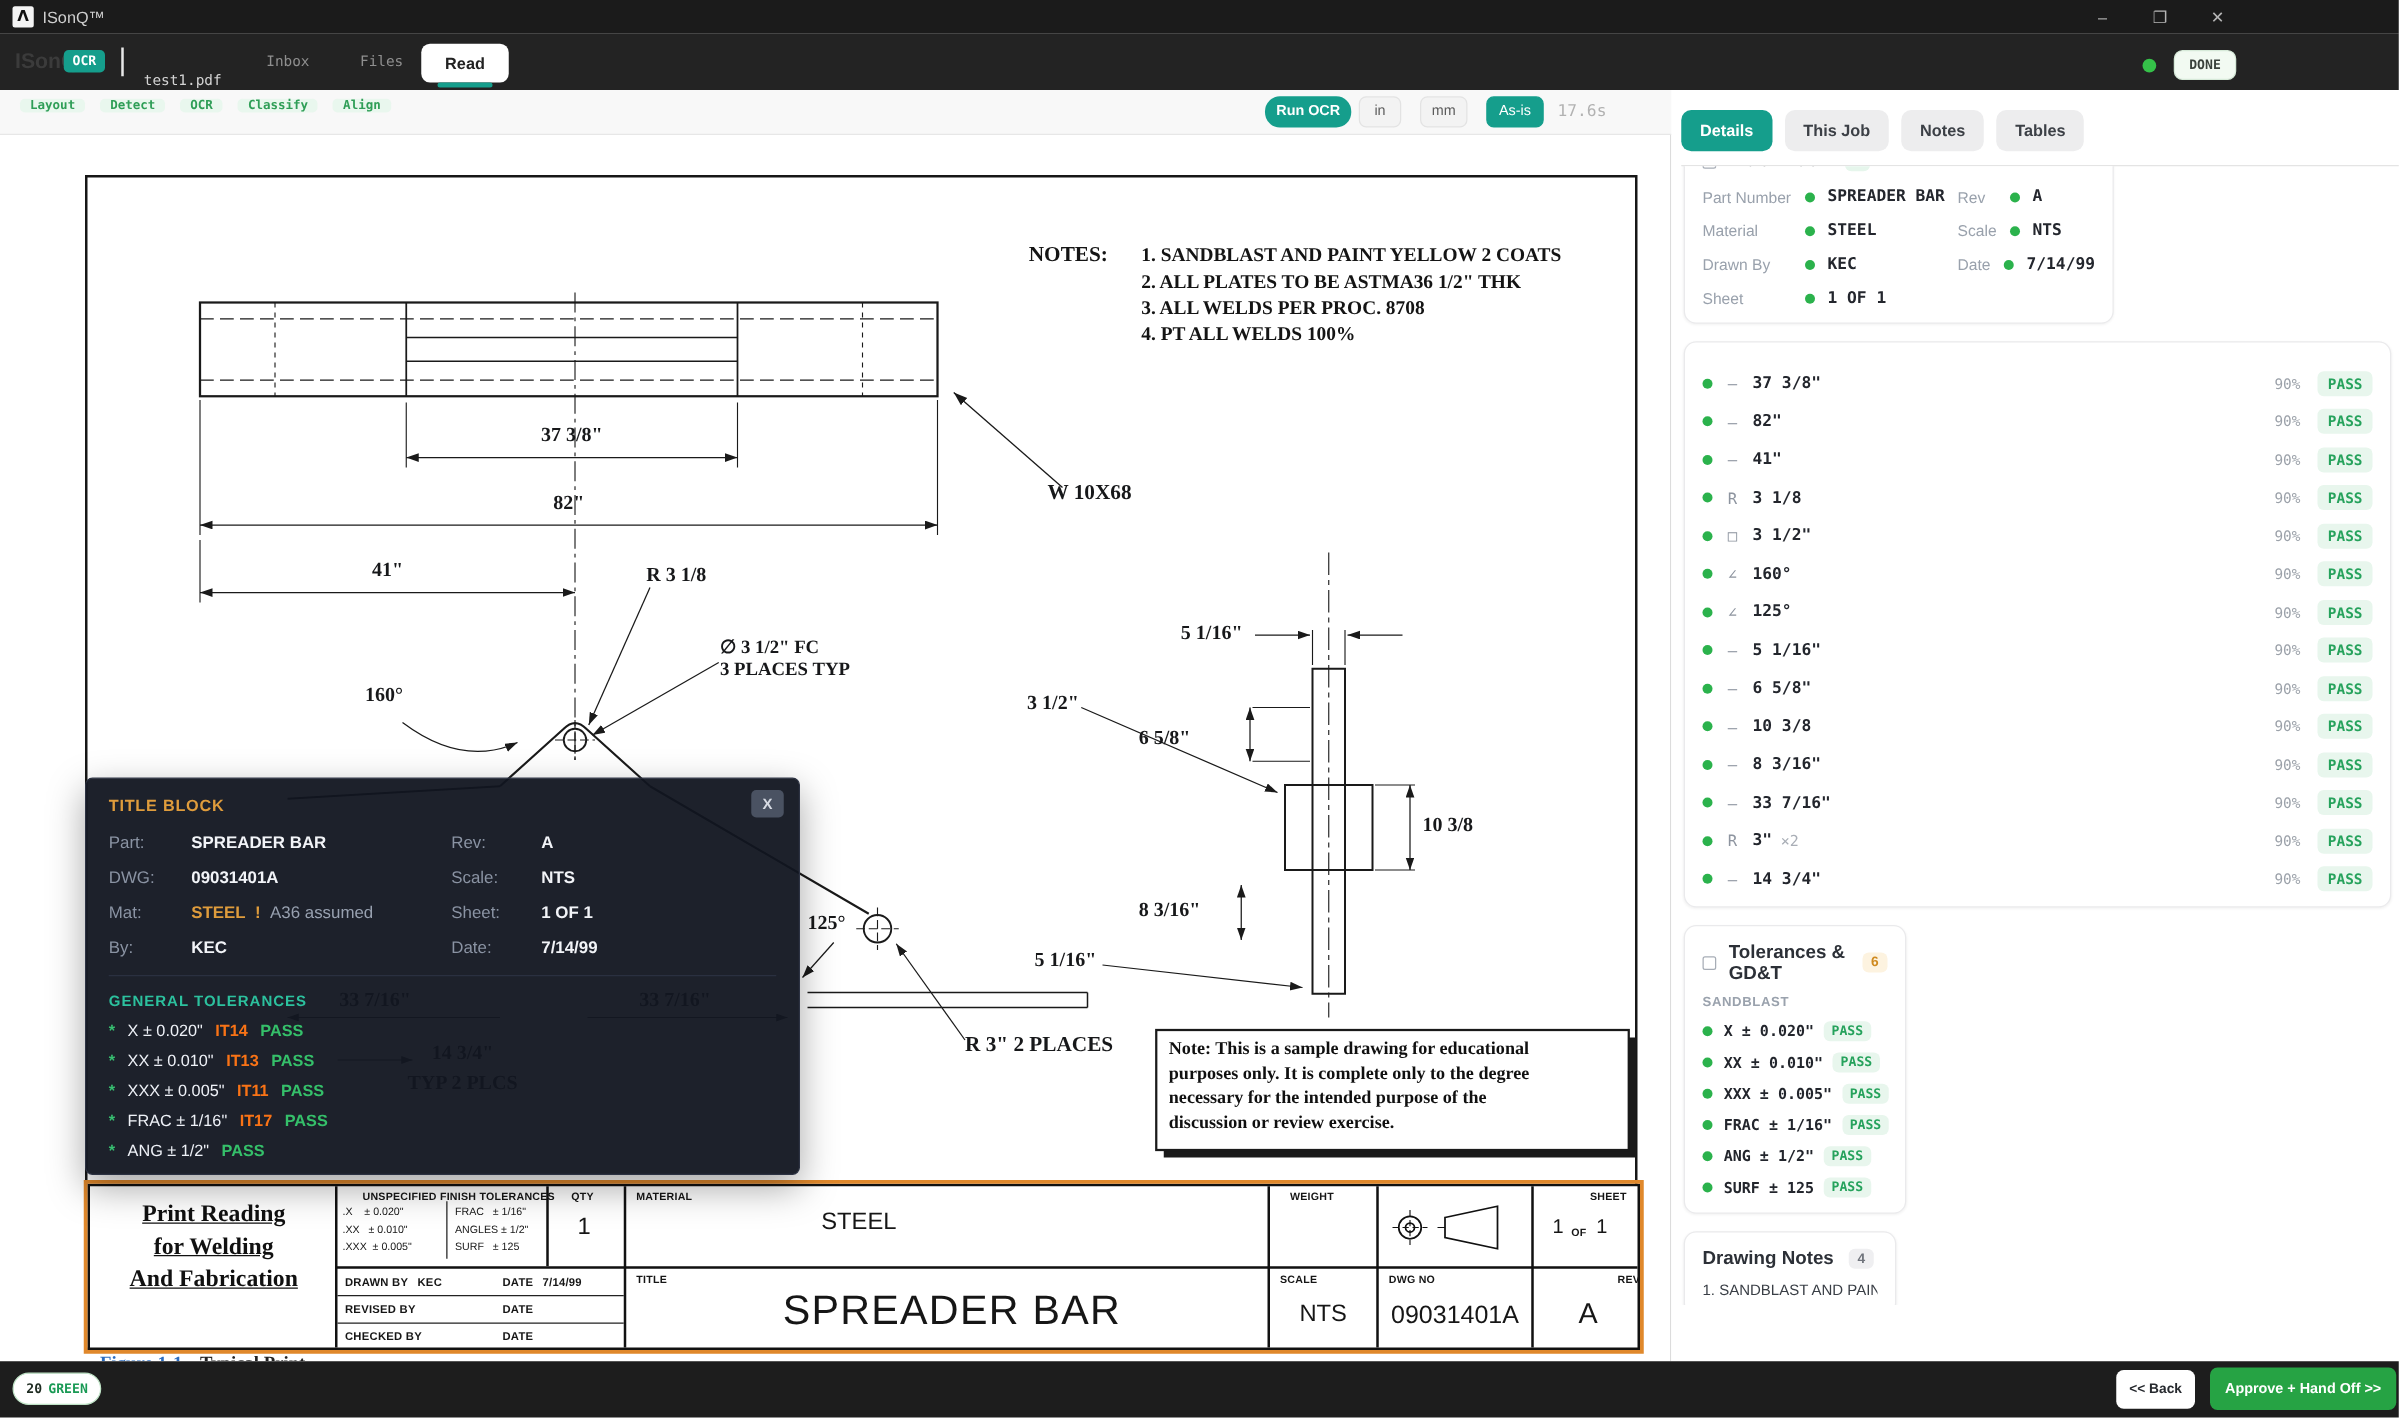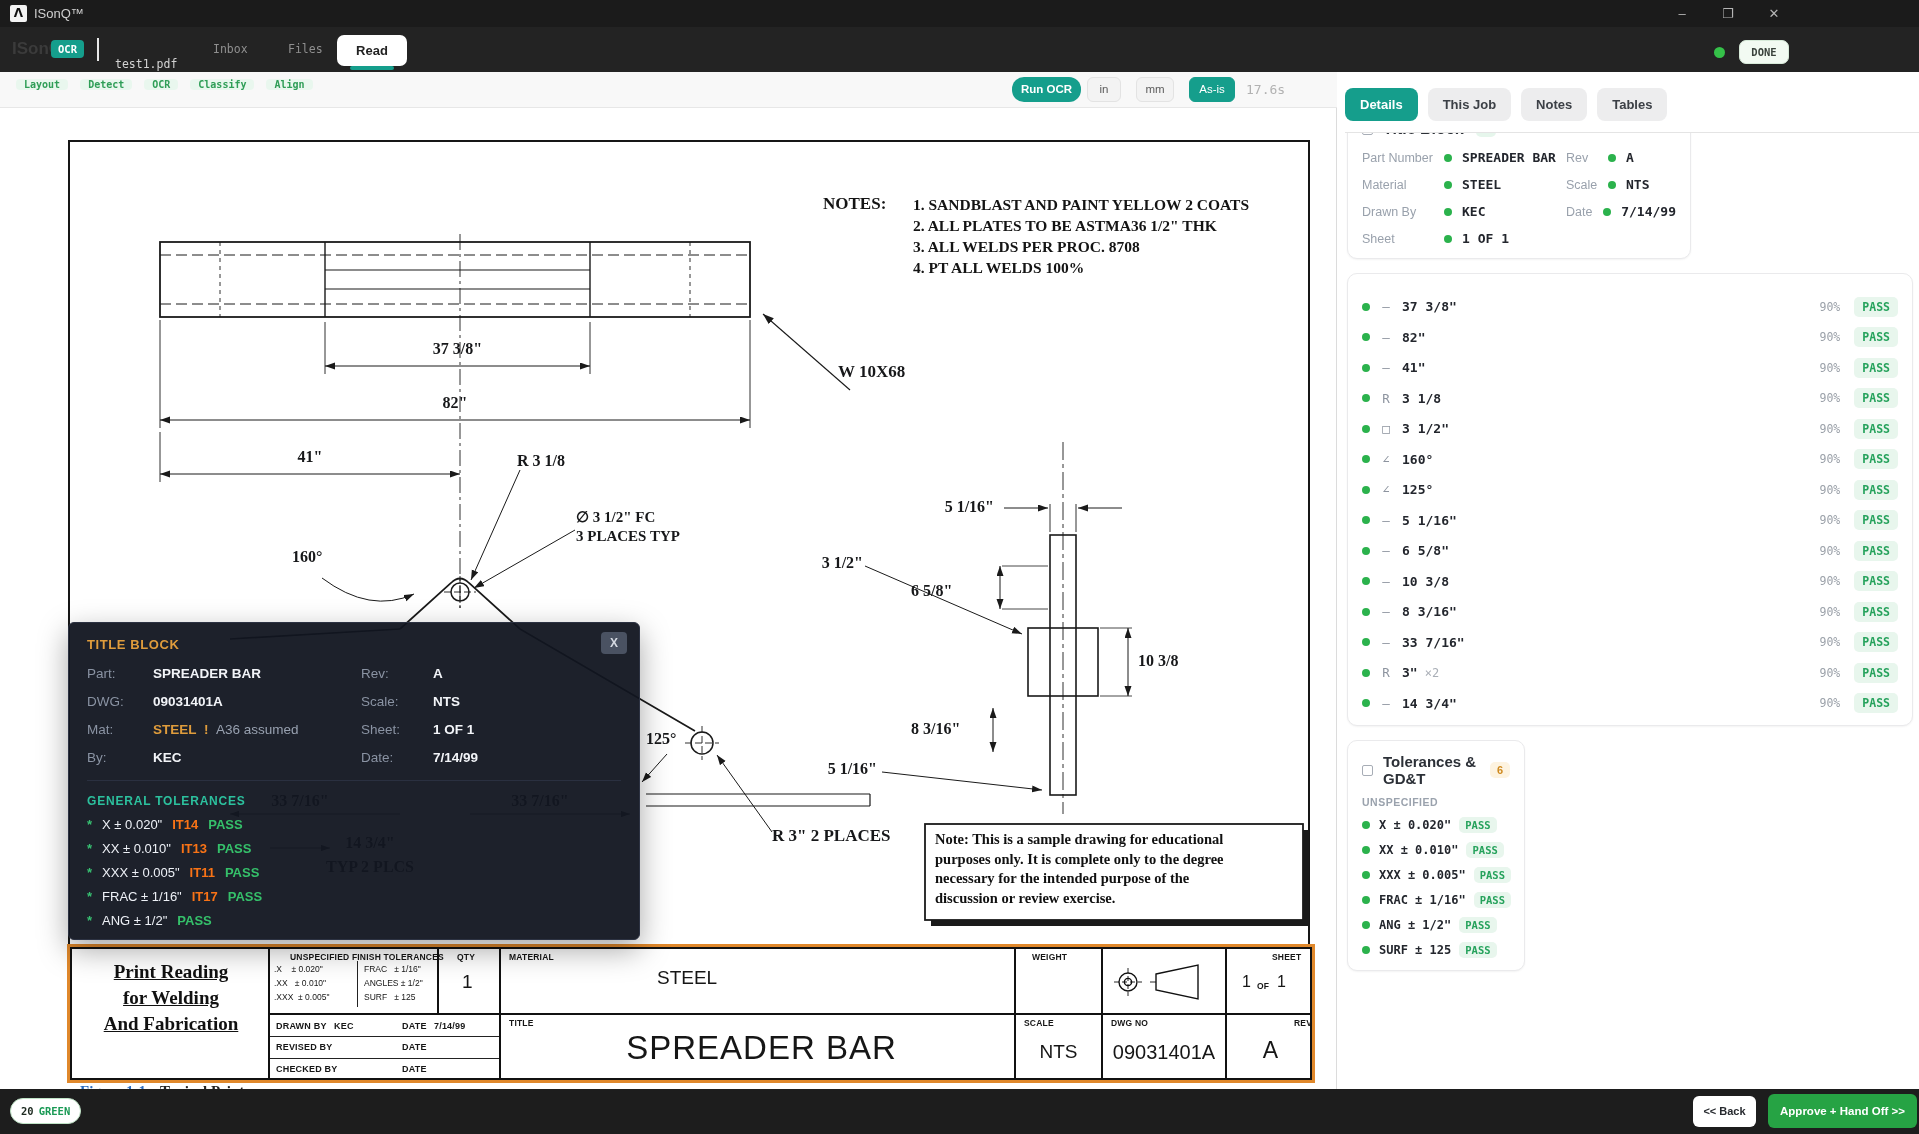--- a/index.html
+++ b/index.html
@@ -264,21 +264,21 @@
       <div class="notes-items">
         <div>1.  SANDBLAST AND PAINT YELLOW 2 COATS</div>
         <div>2.  ALL PLATES TO BE ASTMA36  1/2" THK</div>
         <div>3.  ALL WELDS PER PROC. 8708</div>
         <div>4.  PT ALL WELDS 100%</div>
       </div>
     </div>
     <div class="dlabel" style="left:255px;top:198px;width:265px;text-align:center;">37 3/8"</div>
     <div class="dlabel" style="left:90px;top:252px;width:590px;text-align:center;">82"</div>
     <div class="dlabel" style="left:90px;top:306px;width:300px;text-align:center;">41"</div>
-    <div class="dlabel big" style="left:768px;top:220px;">W 10X68</div>
+    <div class="dlabel big" style="left:768px;top:242px;">W 10X68</div>
     <div class="dlabel" style="left:447px;top:310px;">R 3 1/8</div>
     <div class="dlabel" style="left:506px;top:366px;font-size:15px;">∅ 3 1/2" FC</div>
     <div class="dlabel" style="left:506px;top:386px;font-size:15px;">3 PLACES TYP</div>
     <div class="dlabel" style="left:222px;top:406px;">160°</div>
     <div class="dlabel" style="left:576px;top:588px;">125°</div>
     <div class="dlabel" style="left:814px;top:356px;width:110px;text-align:right;">5 1/16"</div>
     <div class="dlabel" style="left:700px;top:412px;width:93px;text-align:right;">3 1/2"</div>
     <div class="dlabel" style="left:841px;top:440px;">6 5/8"</div>
     <div class="dlabel" style="left:1068px;top:510px;">10 3/8</div>
     <div class="dlabel" style="left:841px;top:578px;">8 3/16"</div>
@@ -606,21 +606,21 @@
           <span class="pass">PASS</span>
         </div>
     </div>
 
     <div class="card tol-card">
       <div class="card-h">
         <span class="chk"></span>
         <span class="ctitle" style="font-size:15px;">Tolerances &amp; GD&amp;T</span>
         <span class="badge bg-orange">6</span>
       </div>
-      <div class="subh">UNSPECIFIED</div>
+      <div class="subh">SANDBLAST</div>
       <div class="trow">
           <span class="dot"></span>
           <span class="tval">X ± 0.020"</span>
           <span class="tpass">PASS</span>
         </div>
       <div class="trow">
           <span class="dot"></span>
           <span class="tval">XX ± 0.010"</span>
           <span class="tpass">PASS</span>
         </div>
@@ -639,20 +639,28 @@
           <span class="tval">ANG ± 1/2"</span>
           <span class="tpass">PASS</span>
         </div>
       <div class="trow">
           <span class="dot"></span>
           <span class="tval">SURF ± 125</span>
           <span class="tpass">PASS</span>
         </div>
     </div>
 
+    <div class="card note-card">
+      <div class="card-h">
+        <span class="ctitle" style="font-size:15px;">Drawing Notes</span>
+        <span class="badge bg-gray">4</span>
+      </div>
+      <div class="nitem">1. SANDBLAST AND PAINT YELLOW 2 COATS</div>
+
+    </div>
 
   </div>
 </div>
 
 <div class="statusbar">
   <div class="count-pill">
     <span class="n">20</span><span class="l">GREEN</span>
   </div>
   <div class="back-btn">&lt;&lt; Back</div>
   <div class="approve-btn">Approve + Hand Off &gt;&gt;</div>

